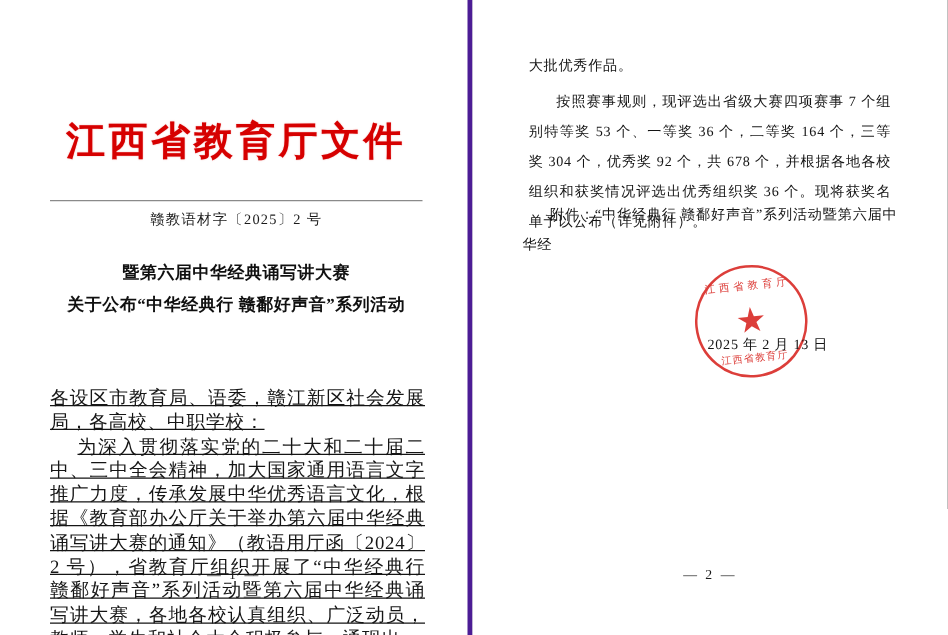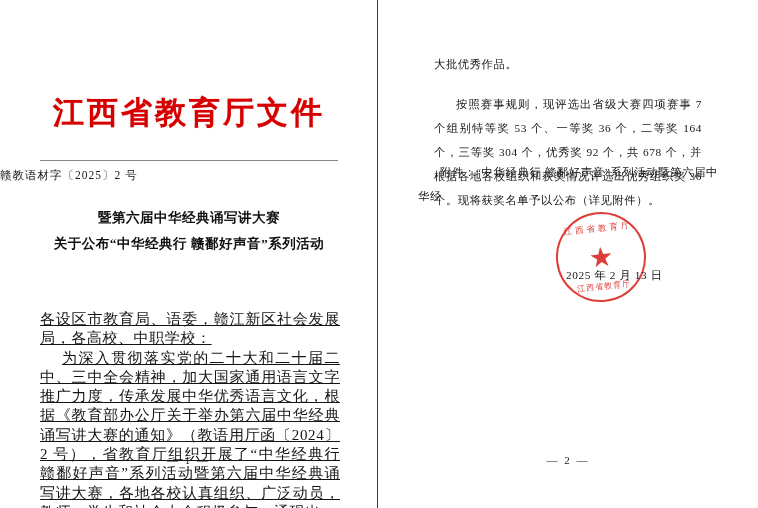--- a/index.html
+++ b/index.html
@@ -25,21 +25,21 @@
     position: relative;
     background: #ffffff;
     box-sizing: border-box;
     overflow: hidden;
   }
   
   .page-left {
     width: 378px;
     height: 508px;
     padding: 0;
-    border-right: 1px solid #4c1d95;
+    border-right: 4px solid #4c1d95;
   }
   .page-right {
     width: 380px;
     height: 508px;
   }
   
   .doc-title {
     position: absolute;
     top: 92px;
     left: 0;
@@ -50,20 +50,21 @@
     font-weight: bold;
     letter-spacing: 3px;
     font-family: "Liberation Serif", "DejaVu Serif", serif;
     text-shadow: 0 0 1px rgba(214,0,0,0.5);
   }
   .doc-number {
     position: absolute;
     top: 168px;
     left: 0;
     width: 378px;
+    text-align: center;
     font-size: 11.5px;
     color: #1a1a1a;
     letter-spacing: 1px;
     font-family: Liberation Serif, serif;
   }
   .rule {
     position: absolute;
     left: 40px;
     top: 160px;
     width: 298px;
@@ -116,21 +117,21 @@
     top: 36px;
     left: 40px;
     width: 300px;
     font-size: 11.3px;
     line-height: 24px;
     color: #151515;
     text-align: justify;
     letter-spacing: 0.6px;
   }
   .body-right p {
-    margin: 16px;
+    margin: 5px;
   }
   .attach {
     position: absolute;
     top: 160px;
     left: 40px;
     width: 300px;
     font-size: 11.3px;
     line-height: 24px;
     color: #151515;
     text-align: justify;

